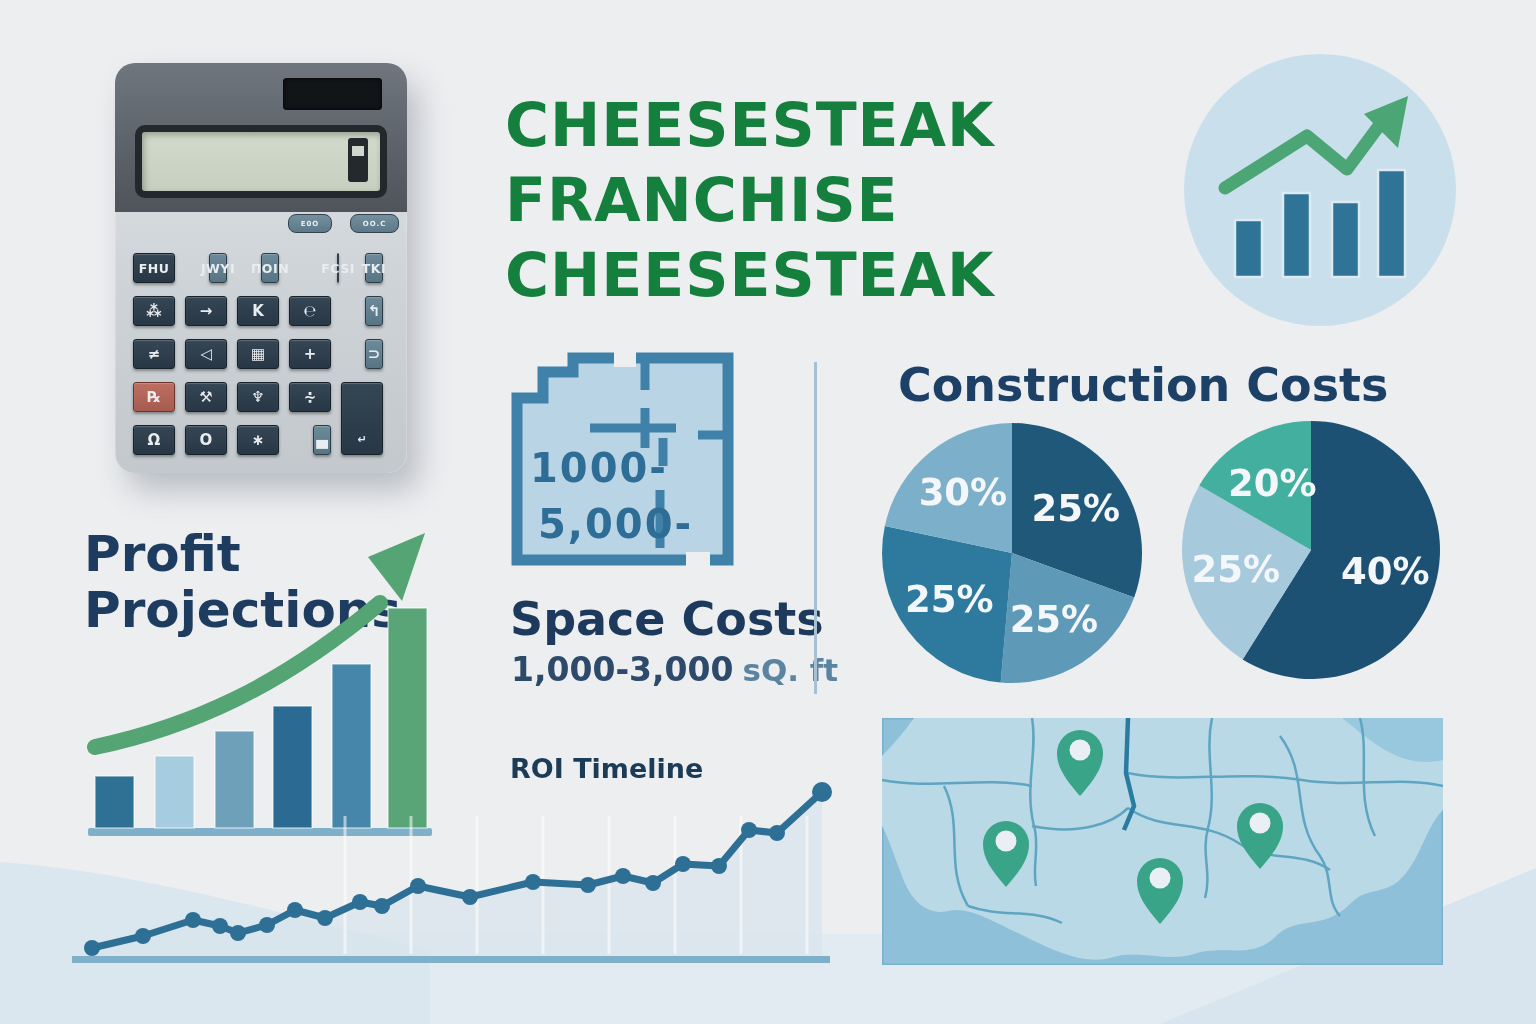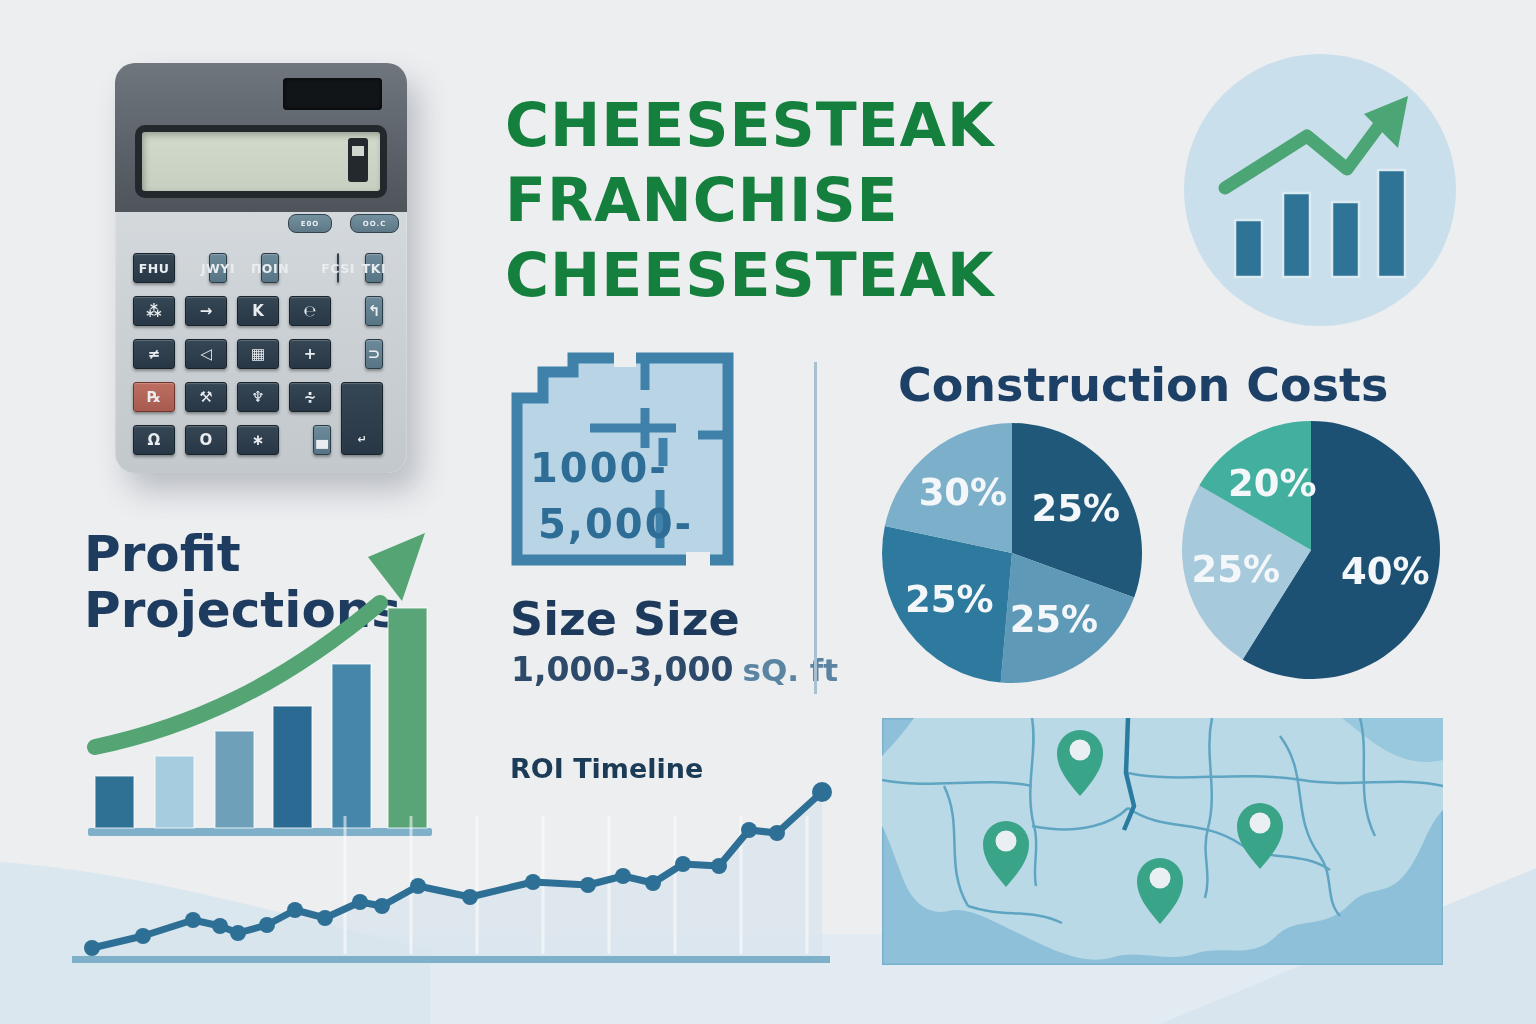--- a/index.html
+++ b/index.html
@@ -133,21 +133,21 @@
       <path d="M137,58 L137,98"></path>
       <path d="M82,78 L168,78"></path>
       <path d="M155,88 L155,116"></path>
       <path d="M220,85 L190,85"></path>
       <path d="M152,140 L152,198"></path>
     </g>
     <text class="plantext" x="22" y="132">1000-</text>
     <text class="plantext" x="30" y="188">5,000-</text>
   </svg>
 
-  <div class="abs h-space">Size Size</div>
+  <div class="abs h-space">Space Costs</div>
   <div class="abs h-range">
     <span>1,000-3,000</span><span class="unit">sQ. ft</span>
   </div>
 
   <div class="abs divider"></div>
 
   <div class="abs h-constr">Construction Costs</div>
   <svg class="abs" style="left:875px;top:415px" width="276" height="276" id="pie1">
       <path d="M137,138 L137,8 A130,130 0 0 1 259.1600407021681,182.46261863233693 Z" fill="#1f5878"></path>
       <text x="200.89385945454137" y="106.2610379646184" text-anchor="middle" class="pielabel">25%</text>

